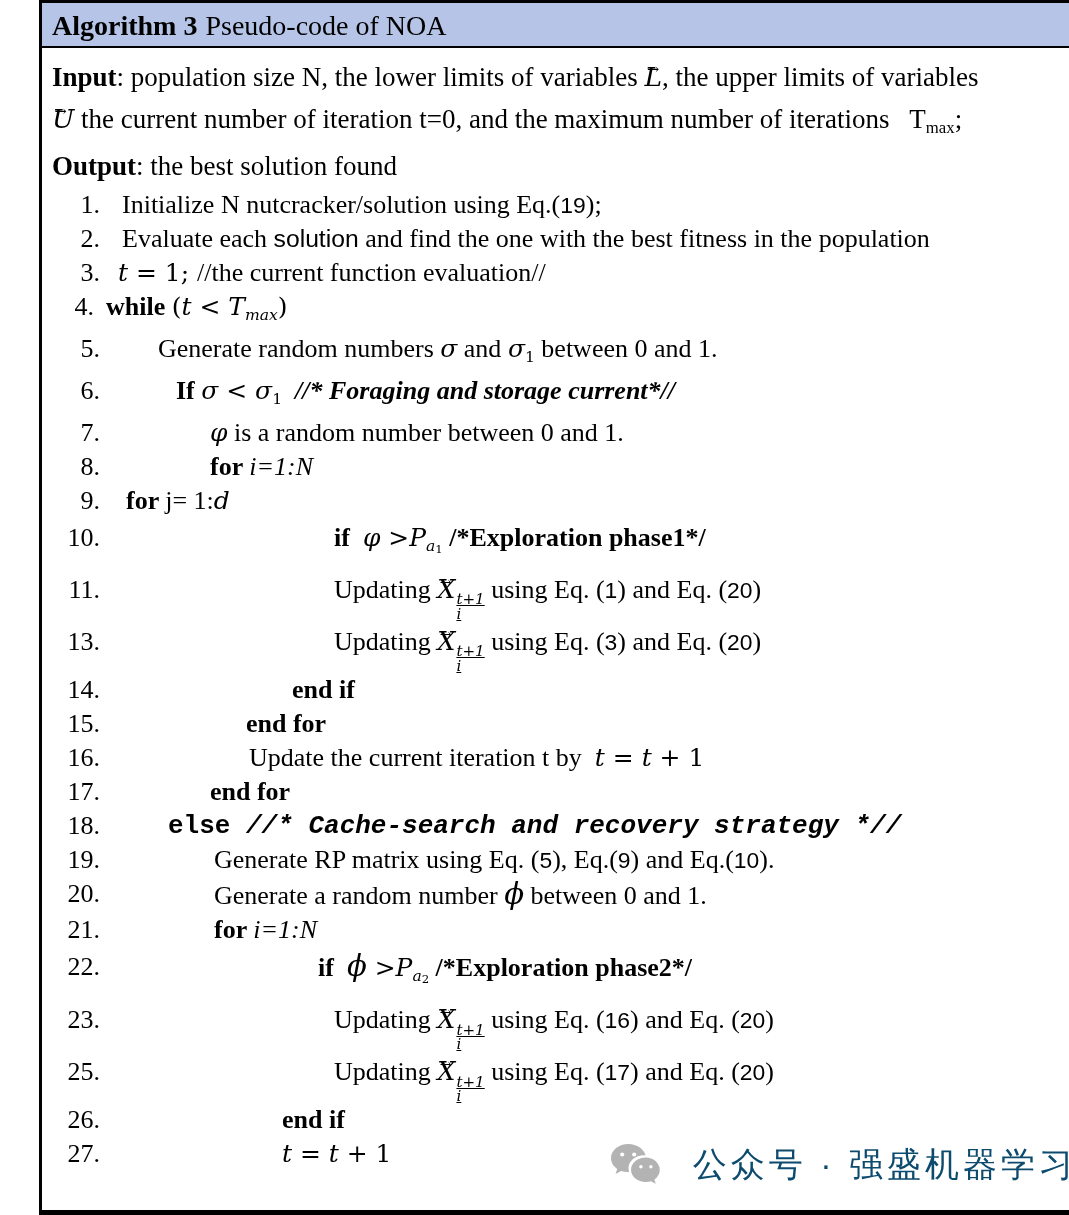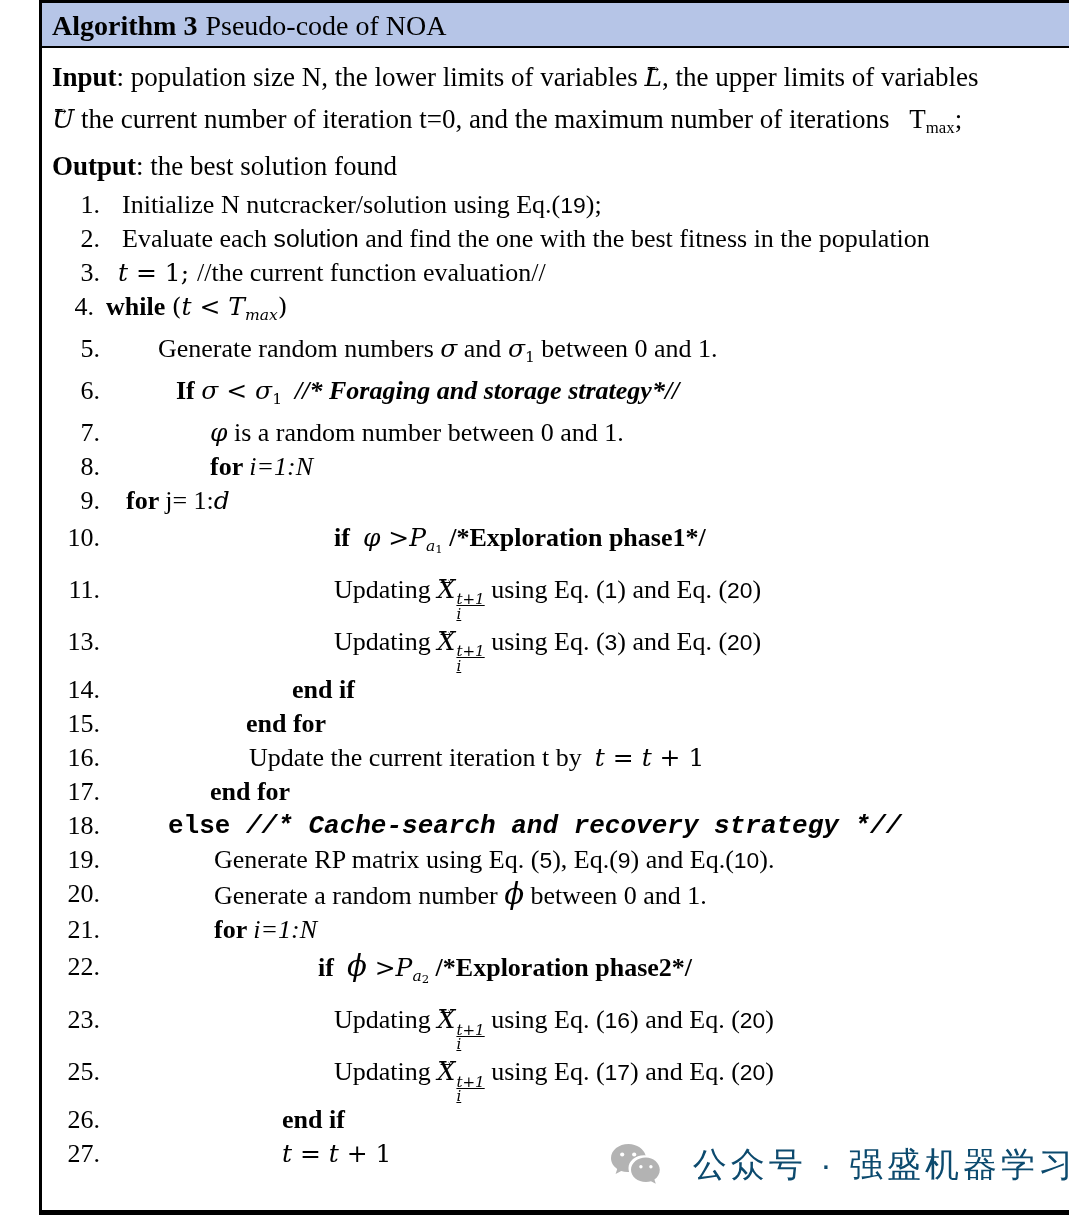--- a/index.html
+++ b/index.html
@@ -100,21 +100,21 @@
         <div class="pre"><span class="s-b">Input</span><span class="s-r">: population size N, the lower limits of variables </span><span class="vec"><span class="arr">→</span>L</span><span class="s-r">, the upper limits of variables</span></div>
         <div class="pre"><span class="vec"><span class="arr">→</span>U</span><span class="s-r"> the current number of iteration t=0, and the maximum number of iterations   T</span><span class="s-sub">max</span><span class="s-r">;</span></div>
         <div class="pre out"><span class="s-b">Output</span><span class="s-r">: the best solution found</span></div>
       </div>
     <div id="code" class="code">
         <div class="cl"><span class="num">1.</span><span class="ct" style="padding-left: 80px;"><span class="s-r">Initialize N nutcracker/solution using Eq.(</span><span class="s-sf">19</span><span class="s-r">);</span></span></div>
         <div class="cl"><span class="num">2.</span><span class="ct" style="padding-left: 80px;"><span class="s-r">Evaluate each </span><span class="s-alt">solution</span><span class="s-r"> and find the one with the best fitness in the population</span></span></div>
         <div class="cl"><span class="num">3.</span><span class="ct" style="padding-left: 76px;"><span class="s-mi">t</span><span class="s-m"> = 1; </span><span class="s-r">//the current function evaluation//</span></span></div>
         <div class="cl"><span class="num outd">4.</span><span class="ct" style="padding-left: 64px;"><span class="s-b">while </span><span class="s-m">(</span><span class="s-mi">t</span><span class="s-m"> &lt; </span><span class="s-mi">T</span><span class="s-misub">max</span><span class="s-m">)</span></span></div>
         <div class="cl"><span class="num">5.</span><span class="ct" style="padding-left: 116px;"><span class="s-r">Generate random numbers </span><span class="s-mi">σ</span><span class="s-r"> and </span><span class="s-mi">σ</span><span class="s-msub">1</span><span class="s-r"> between 0 and 1.</span></span></div>
-        <div class="cl"><span class="num">6.</span><span class="ct" style="padding-left: 134px;"><span class="s-b">If </span><span class="s-mi">σ</span><span class="s-m"> &lt; </span><span class="s-mi">σ</span><span class="s-msub">1</span><span class="s-r">  </span><span class="s-bi">//* Foraging and storage strategy*//</span></span></div>
+        <div class="cl"><span class="num">6.</span><span class="ct" style="padding-left: 134px;"><span class="s-b">If </span><span class="s-mi">σ</span><span class="s-m"> &lt; </span><span class="s-mi">σ</span><span class="s-msub">1</span><span class="s-r">  </span><span class="s-bi">//* Foraging and storage current*//</span></span></div>
         <div class="cl"><span class="num">7.</span><span class="ct" style="padding-left: 168px;"><span class="s-mi">φ</span><span class="s-r"> is a random number between 0 and 1.</span></span></div>
         <div class="cl"><span class="num">8.</span><span class="ct" style="padding-left: 168px;"><span class="s-b">for </span><span class="s-i">i=1:N</span></span></div>
         <div class="cl"><span class="num">9.</span><span class="ct" style="padding-left: 84px;"><span class="s-b">for </span><span class="s-r">j= 1:</span><span class="s-mi">d</span></span></div>
         <div class="cl med"><span class="num">10.</span><span class="ct" style="padding-left: 246px;"><span class="s-b">if  </span><span class="s-mi">φ</span><span class="s-m"> &gt;</span><span class="s-mi">P</span><span class="s-misub">a</span><span class="s-subsub">1</span><span class="s-r"> </span><span class="s-b">/*Exploration phase1*/</span></span></div>
         <div class="cl tall"><span class="num">11.</span><span class="ct" style="padding-left: 292px;"><span class="s-r">Updating </span><span class="vec"><span class="arr">→</span>X</span><span class="ss"><span>t+1</span><span>i</span></span><span class="s-r"> using Eq. (</span><span class="s-sf">1</span><span class="s-r">) and Eq. (</span><span class="s-sf">20</span><span class="s-r">)</span></span></div>
         <div class="cl tall"><span class="num">13.</span><span class="ct" style="padding-left: 292px;"><span class="s-r">Updating </span><span class="vec"><span class="arr">→</span>X</span><span class="ss"><span>t+1</span><span>i</span></span><span class="s-r"> using Eq. (</span><span class="s-sf">3</span><span class="s-r">) and Eq. (</span><span class="s-sf">20</span><span class="s-r">)</span></span></div>
         <div class="cl"><span class="num">14.</span><span class="ct" style="padding-left: 250px;"><span class="s-b">end if</span></span></div>
         <div class="cl"><span class="num">15.</span><span class="ct" style="padding-left: 204px;"><span class="s-b">end for</span></span></div>
         <div class="cl"><span class="num">16.</span><span class="ct" style="padding-left: 207px;"><span class="s-r">Update the current iteration t by  </span><span class="s-mi">t</span><span class="s-m"> = </span><span class="s-mi">t</span><span class="s-m"> + 1</span></span></div>
         <div class="cl"><span class="num">17.</span><span class="ct" style="padding-left: 168px;"><span class="s-b">end for</span></span></div>

